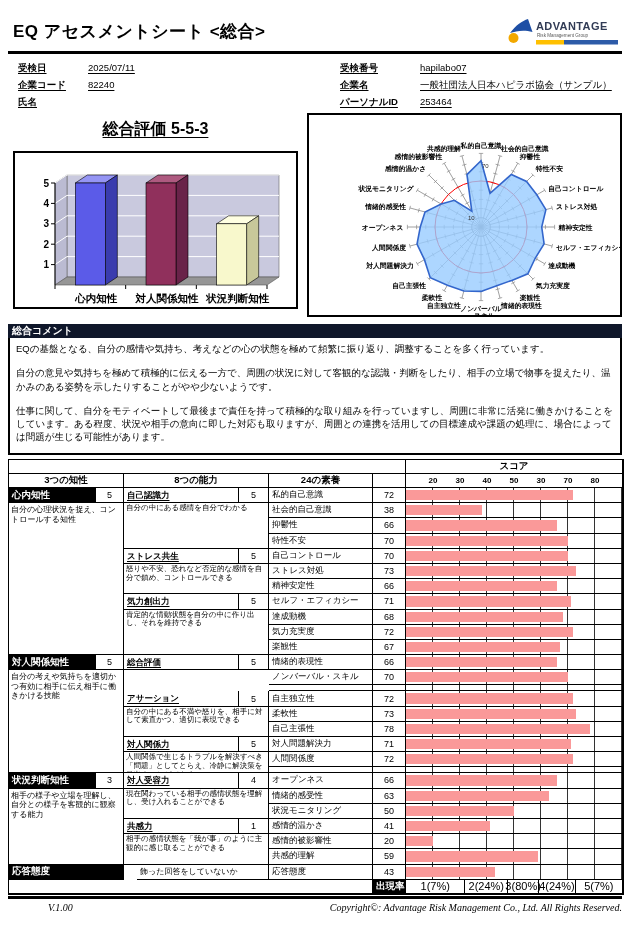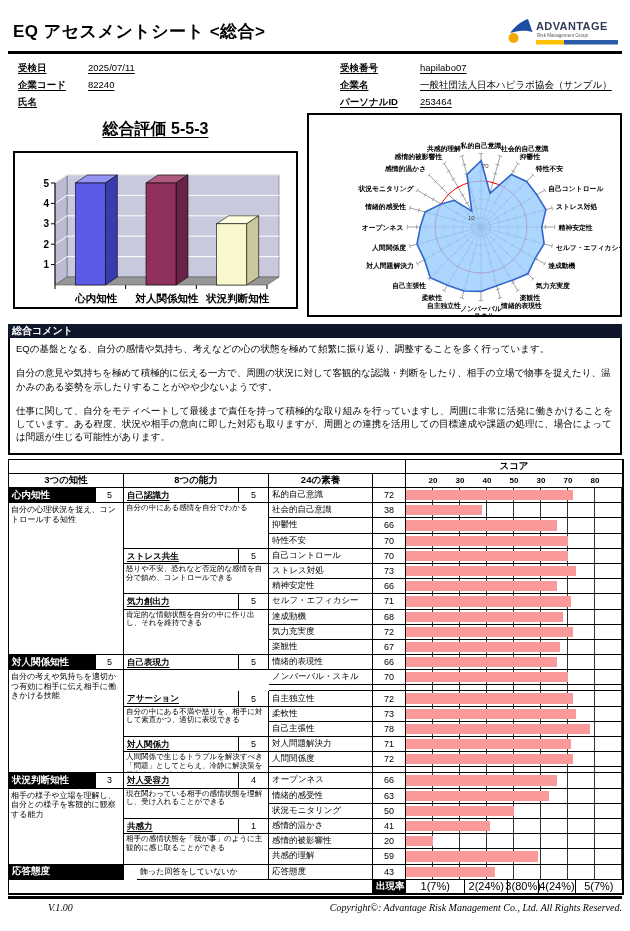--- a/index.html
+++ b/index.html
@@ -485,21 +485,21 @@
       <div class="bar" style="width: 77.5%;"></div>
     </div>
     <div class="tc iname" style="grid-area: 13 / 5 / span 1 / span 1;">楽観性</div>
     <div class="tc iscore" style="grid-area: 13 / 6 / span 1 / span 1;">67</div>
     <div class="tc barcell" style="grid-area: 13 / 7 / span 1 / span 1;">
       <div class="bar" style="width: 71.25%;"></div>
     </div>
     <div class="tc black" style="grid-area: 14 / 1 / span 1 / span 1;">対人関係知性</div>
     <div class="tc gscore" style="grid-area: 14 / 2 / span 1 / span 1;">5</div>
     <div class="tc gdesc" style="grid-area: 15 / 1 / span 8 / span 2;">自分の考えや気持ちを適切かつ有効に相手に伝え相手に働きかける技能</div>
-    <div class="tc aname" style="grid-area: 14 / 3 / span 1 / span 1;">自己表現力</div>
+    <div class="tc aname" style="grid-area: 14 / 3 / span 1 / span 1;">総合評価</div>
     <div class="tc ascore" style="grid-area: 14 / 4 / span 1 / span 1;">5</div>
     <div class="tc iname" style="grid-area: 14 / 5 / span 1 / span 1;">情緒的表現性</div>
     <div class="tc iscore" style="grid-area: 14 / 6 / span 1 / span 1;">66</div>
     <div class="tc barcell" style="grid-area: 14 / 7 / span 1 / span 1;">
       <div class="bar" style="width: 70%;"></div>
     </div>
     <div class="tc iname" style="grid-area: 15 / 5 / span 1 / span 1;">ノンバーバル・スキル</div>
     <div class="tc iscore" style="grid-area: 15 / 6 / span 1 / span 1;">70</div>
     <div class="tc barcell" style="grid-area: 15 / 7 / span 1 / span 1;">
       <div class="bar" style="width: 75%;"></div>

